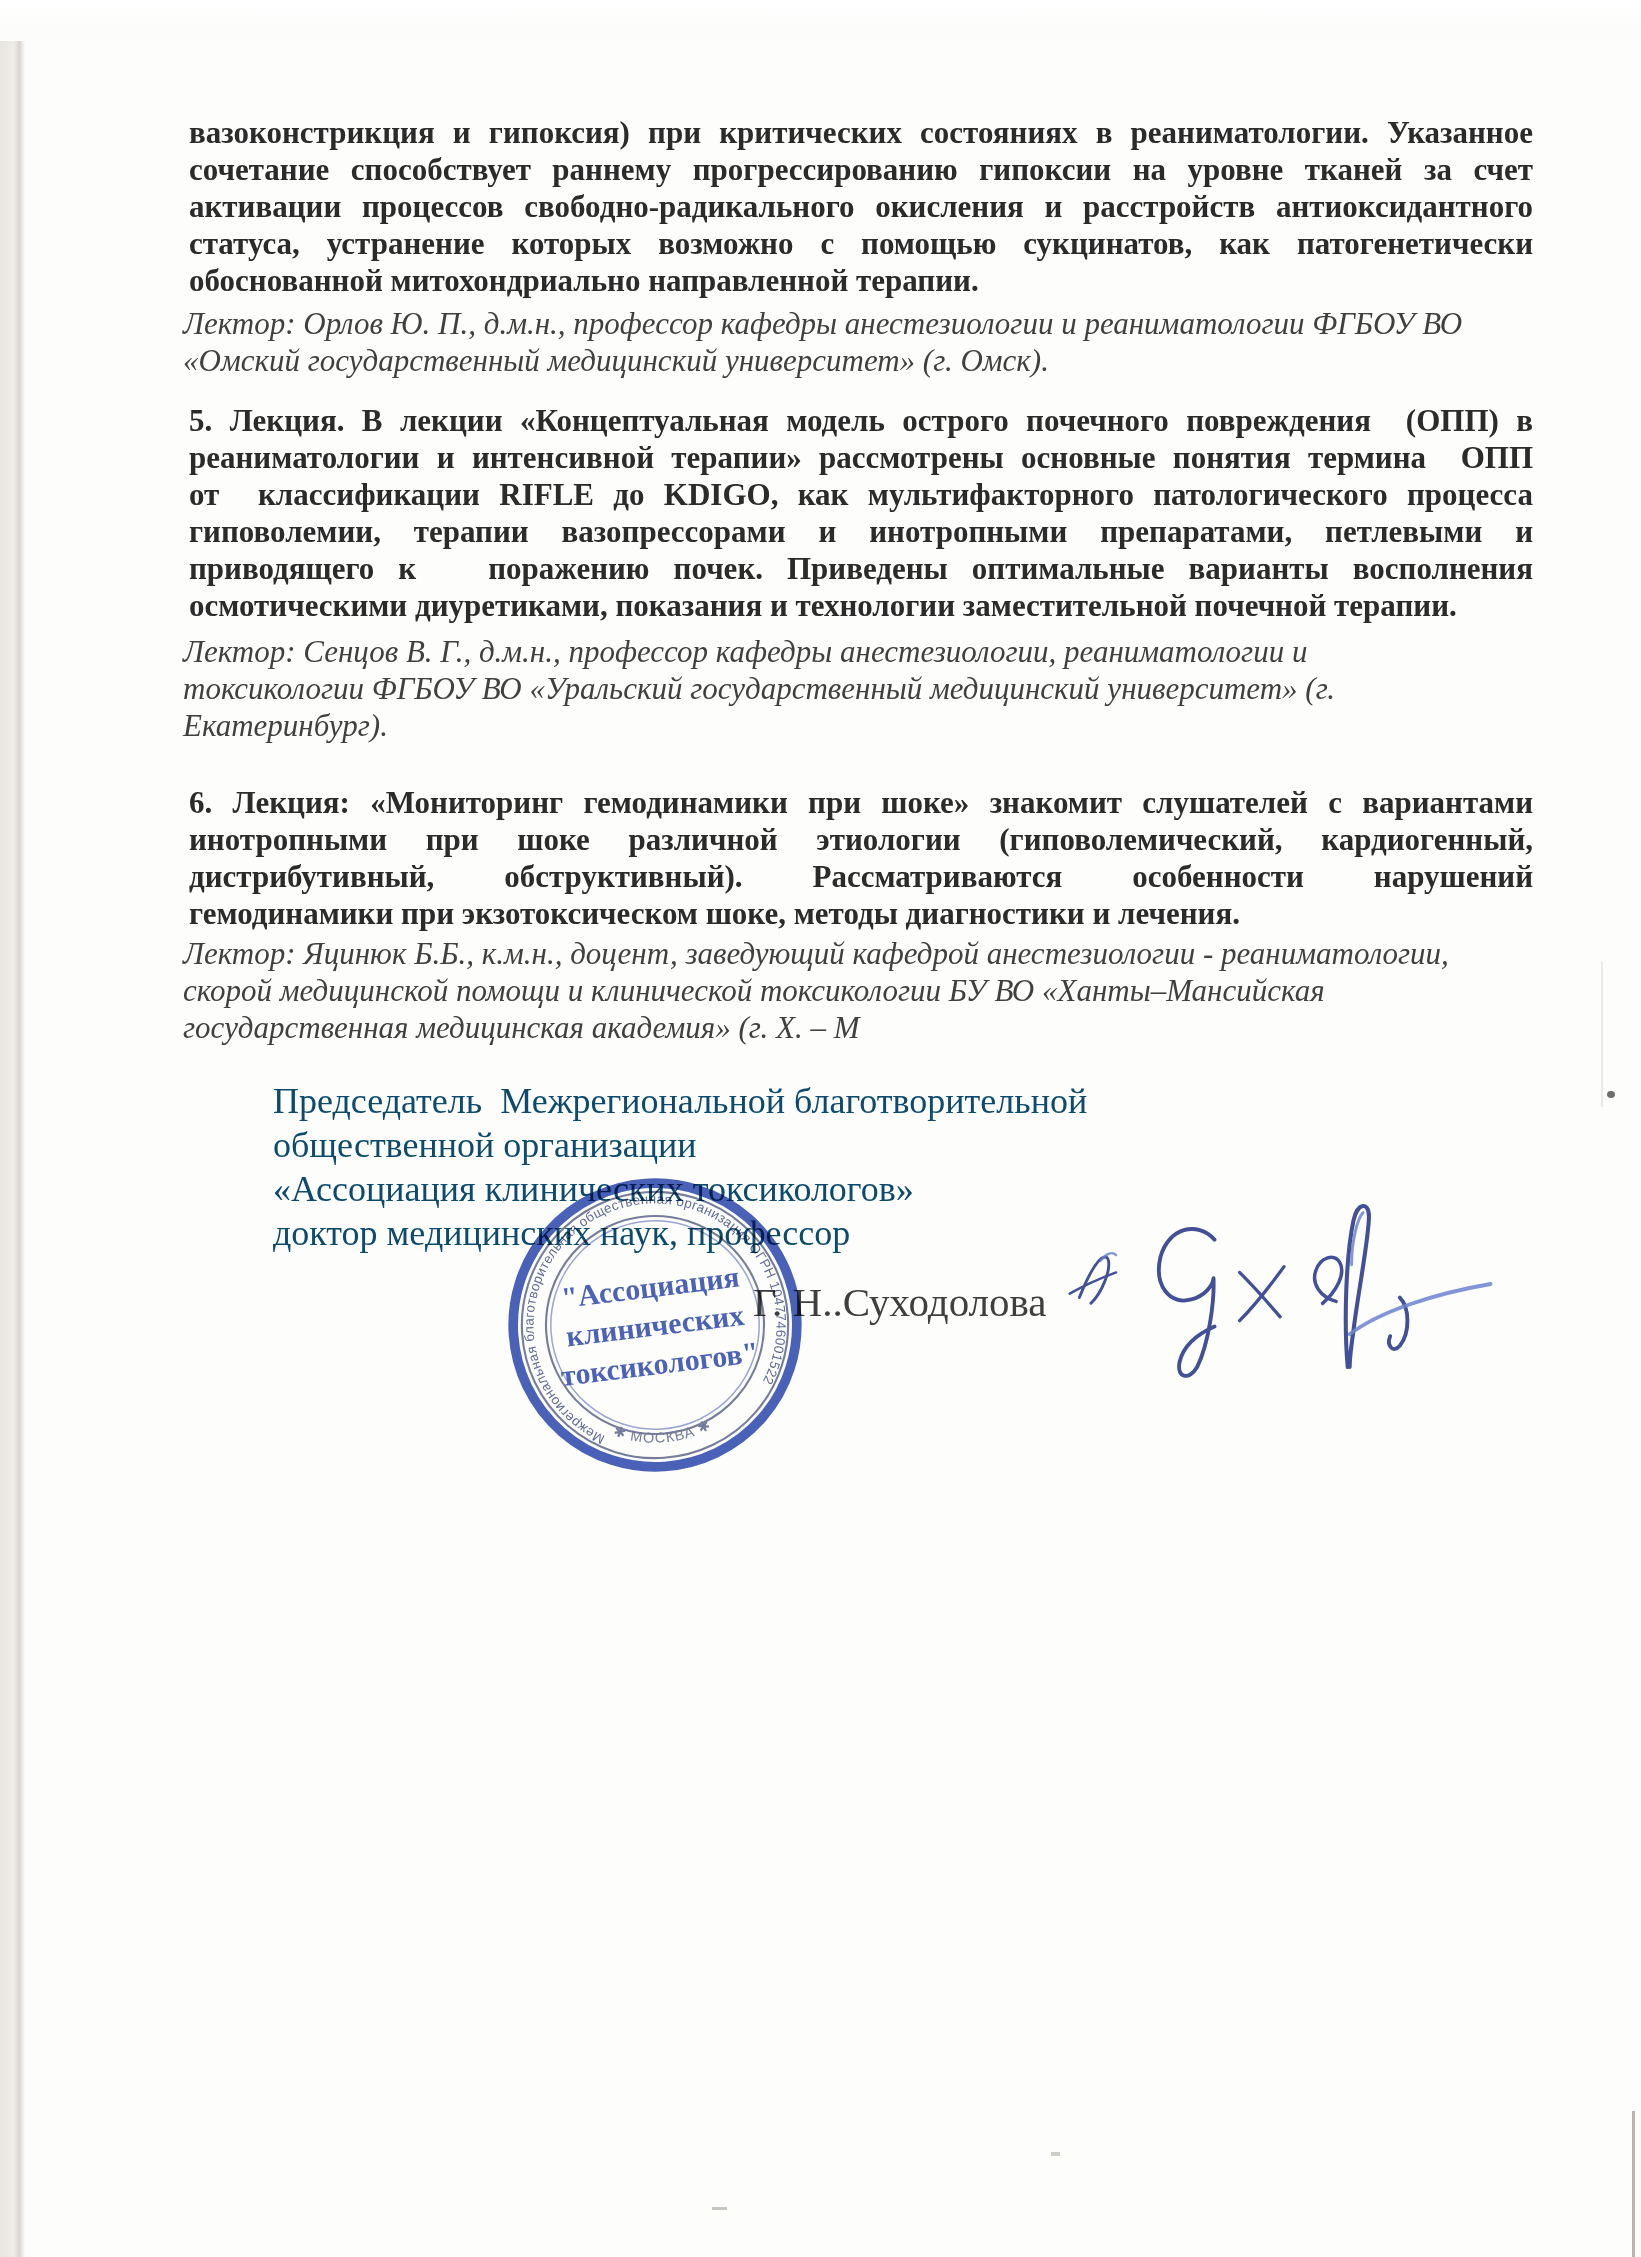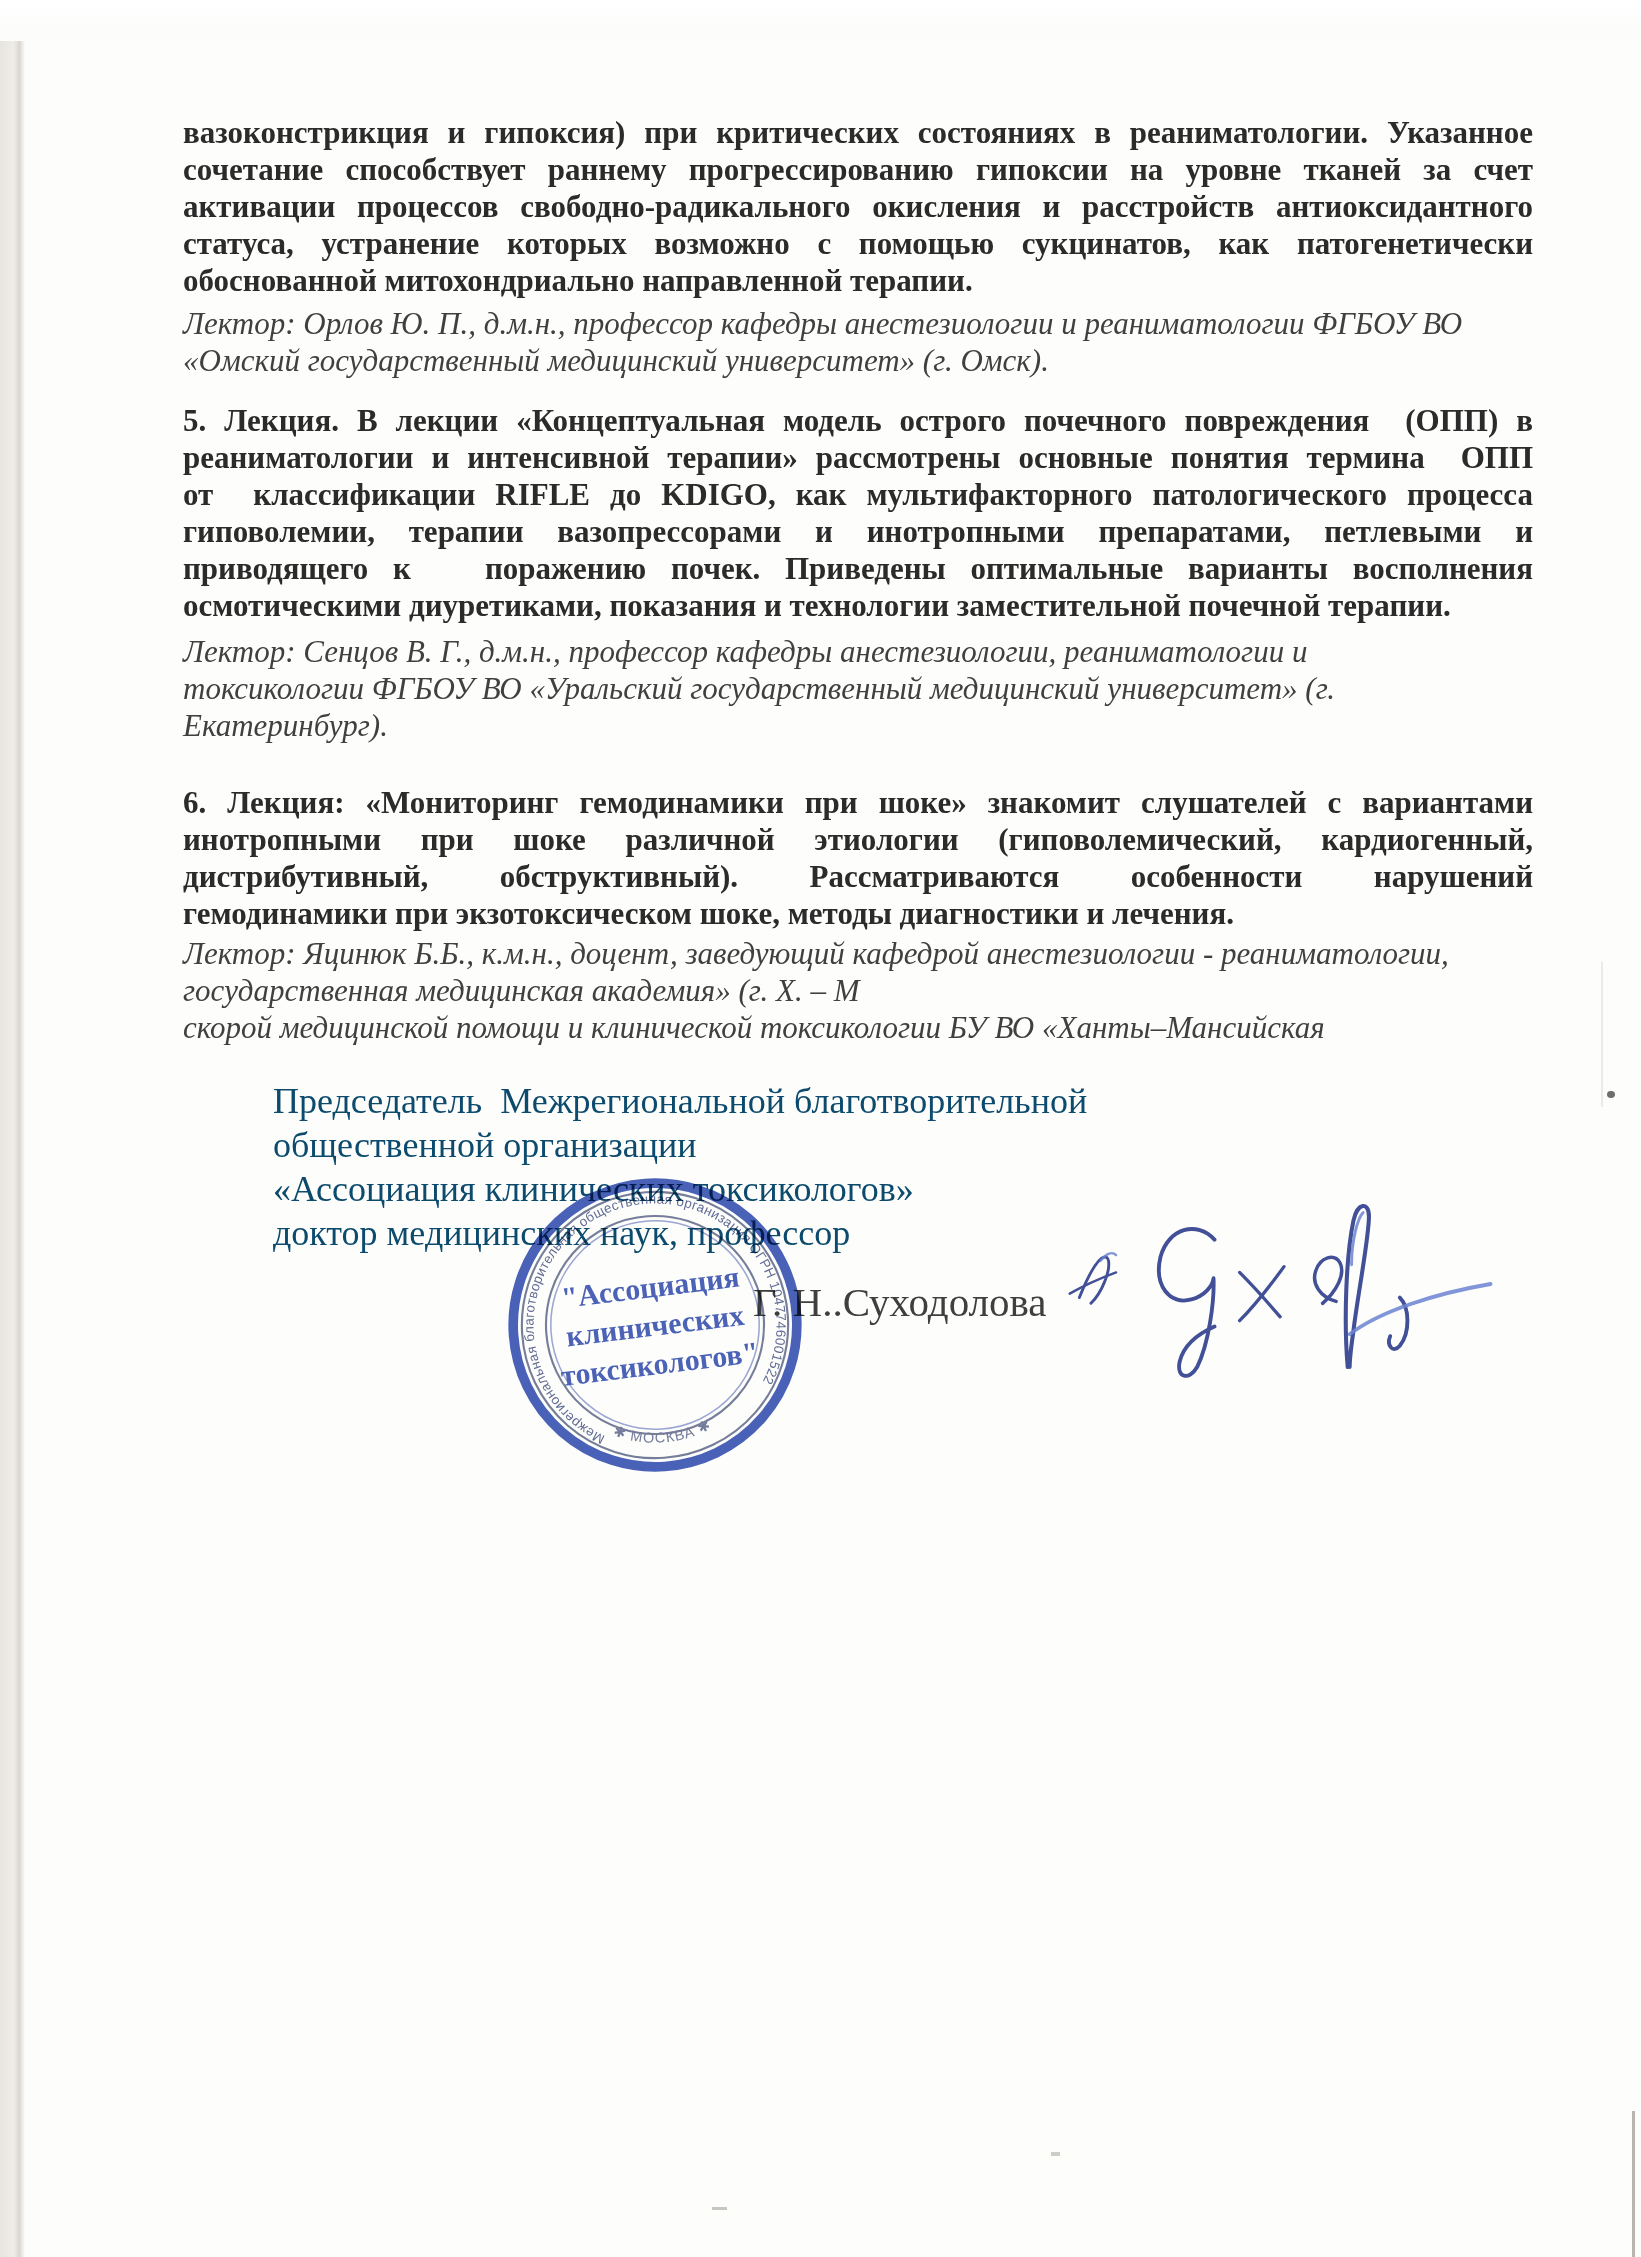--- a/index.html
+++ b/index.html
@@ -16,20 +16,21 @@
   }
   .edge-top{
     position:absolute;left:0;top:0;width:1641px;height:41px;
     background:linear-gradient(180deg,#ffffff 0%,#fcfcfb 70%,#fdfdfb 100%);
   }
   .tblock{position:absolute;left:183px;width:1350px;color:#2b2b2b;}
   .bline{
     font-size:31px;font-weight:700;line-height:37px;
     text-align:justify;text-align-last:justify;
     white-space:nowrap;
+    margin-left:6px;
   }
   .bline.last{text-align-last:left;white-space:normal;}
   .iline{
     font-size:31px;font-style:italic;font-weight:400;color:#404040;
     line-height:37px;white-space:nowrap;
   }
   .sigblock{position:absolute;left:273px;top:1079px;color:#0c4a6e;}
   .sline{font-size:36px;line-height:44px;font-weight:400;white-space:nowrap;}
   .signer-name{
     position:absolute;left:753px;top:1278px;
@@ -84,22 +85,22 @@
 
   <div class="tblock" style="top:784px">
     <div class="bline">6. Лекция: «Мониторинг гемодинамики при шоке» знакомит слушателей с вариантами</div>
     <div class="bline">инотропными при шоке различной этиологии (гиповолемический, кардиогенный,</div>
     <div class="bline">дистрибутивный, обструктивный). Рассматриваются особенности нарушений</div>
     <div class="bline last">гемодинамики при экзотоксическом шоке, методы диагностики и лечения.</div>
   </div>
 
   <div class="tblock" style="top:935px">
     <div class="iline">Лектор: Яцинюк Б.Б., к.м.н., доцент, заведующий кафедрой анестезиологии - реаниматологии,</div>
+    <div class="iline">скорой медицинской помощи и клинической токсикологии БУ ВО «Ханты–Мансийская</div>
     <div class="iline">государственная медицинская академия» (г. Х. – М</div>
-    <div class="iline">скорой медицинской помощи и клинической токсикологии БУ ВО «Ханты–Мансийская</div>
   </div>
 
   <div class="sigblock">
     <div class="sline">Председатель&nbsp; Межрегиональной благотворительной</div>
     <div class="sline">общественной организации</div>
     <div class="sline">«Ассоциация клинических токсикологов»</div>
     <div class="sline">доктор медицинских наук, профессор</div>
   </div>
 
   <div class="signer-name">Г. Н..Суходолова</div>

